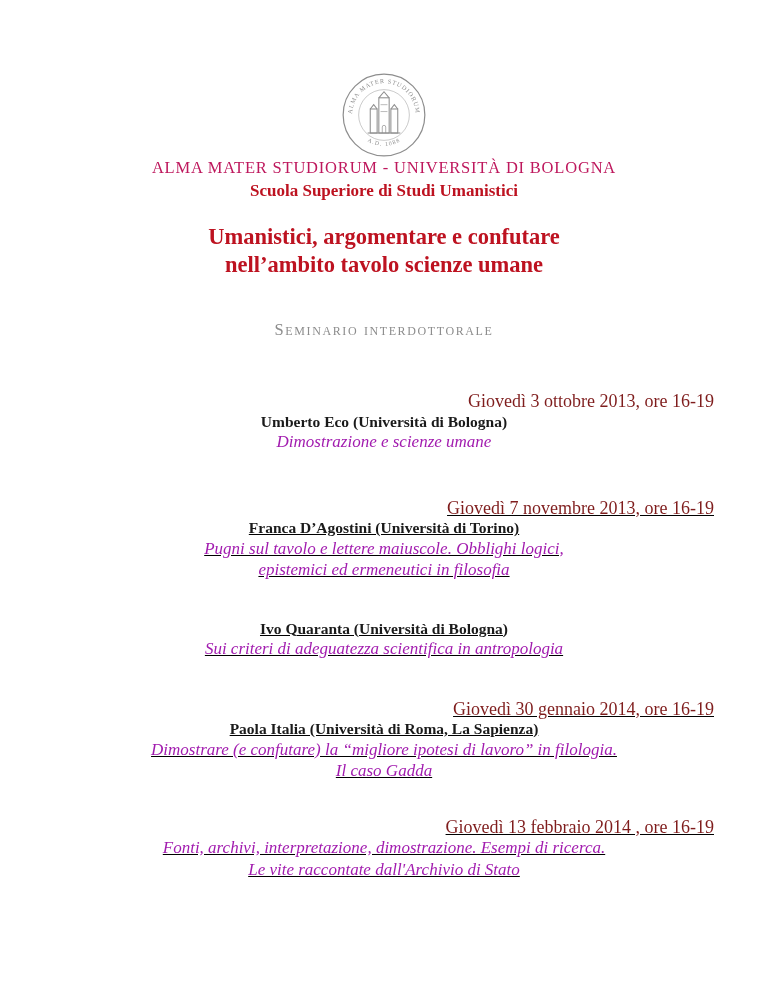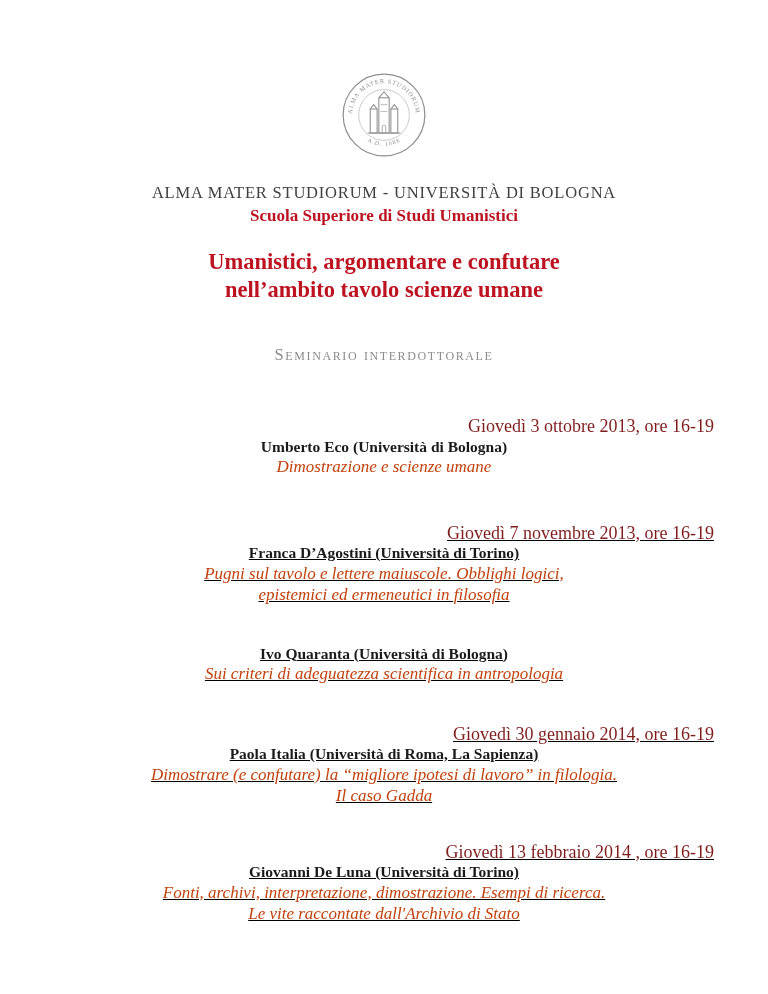--- a/index.html
+++ b/index.html
@@ -23,25 +23,25 @@
   }
   .logo-wrap svg {
     width: 86px;
     height: 86px;
   }
   .seal-text {
     font-family: "Liberation Serif", serif;
     fill: #8d8d8d;
   }
   .university-line {
-    margin-top: 25px;
+    margin-top: 0;
     font-size: 16.5px;
     line-height: 20px;
     letter-spacing: 0.8px;
-    color: #404040;
+    color: #be185d;
   }
   .school-line {
     margin-top: 2px;
     font-size: 17px;
     line-height: 21px;
     font-weight: bold;
     color: #bd1220;
   }
   .main-title {
     margin-top: 22px;
@@ -78,21 +78,21 @@
   .session-speaker {
     font-size: 15.5px;
     line-height: 19.5px;
     font-weight: bold;
     color: #1a1a1a;
   }
   .session-title {
     font-size: 17px;
     line-height: 21.5px;
     font-style: italic;
-    color: #c2410c;
+    color: #a21caf;
   }
 </style>
 </head>
 <body>
 
 <div class="page">
 
   <div class="logo-wrap">
     <svg viewBox="0 0 100 100" aria-hidden="true">
       <circle cx="50" cy="50" r="47.5" fill="none" stroke="#8d8d8d" stroke-width="1.4"></circle>
@@ -161,21 +161,20 @@
       <div class="session-date">Giovedì 30 gennaio 2014, ore 16-19</div>
       <div class="session-speaker">Paola Italia (Università di Roma, La Sapienza)</div>
       <div class="session-title">
         <div>Dimostrare (e confutare) la “migliore ipotesi di lavoro” in filologia.</div>
         <div>Il caso Gadda</div>
       </div>
     </div>
 
     <div class="session gap-sm">
       <div class="session-date">Giovedì 13 febbraio 2014 , ore 16-19</div>
-      <div class="session-speaker">Giovanni De Luna (Università di Torino)</div>
       <div class="session-title">
         <div>Fonti, archivi, interpretazione, dimostrazione. Esempi di ricerca.</div>
         <div>Le vite raccontate dall'Archivio di Stato</div>
       </div>
     </div>
 
   </div>
 </div>
 
 </body></html>

